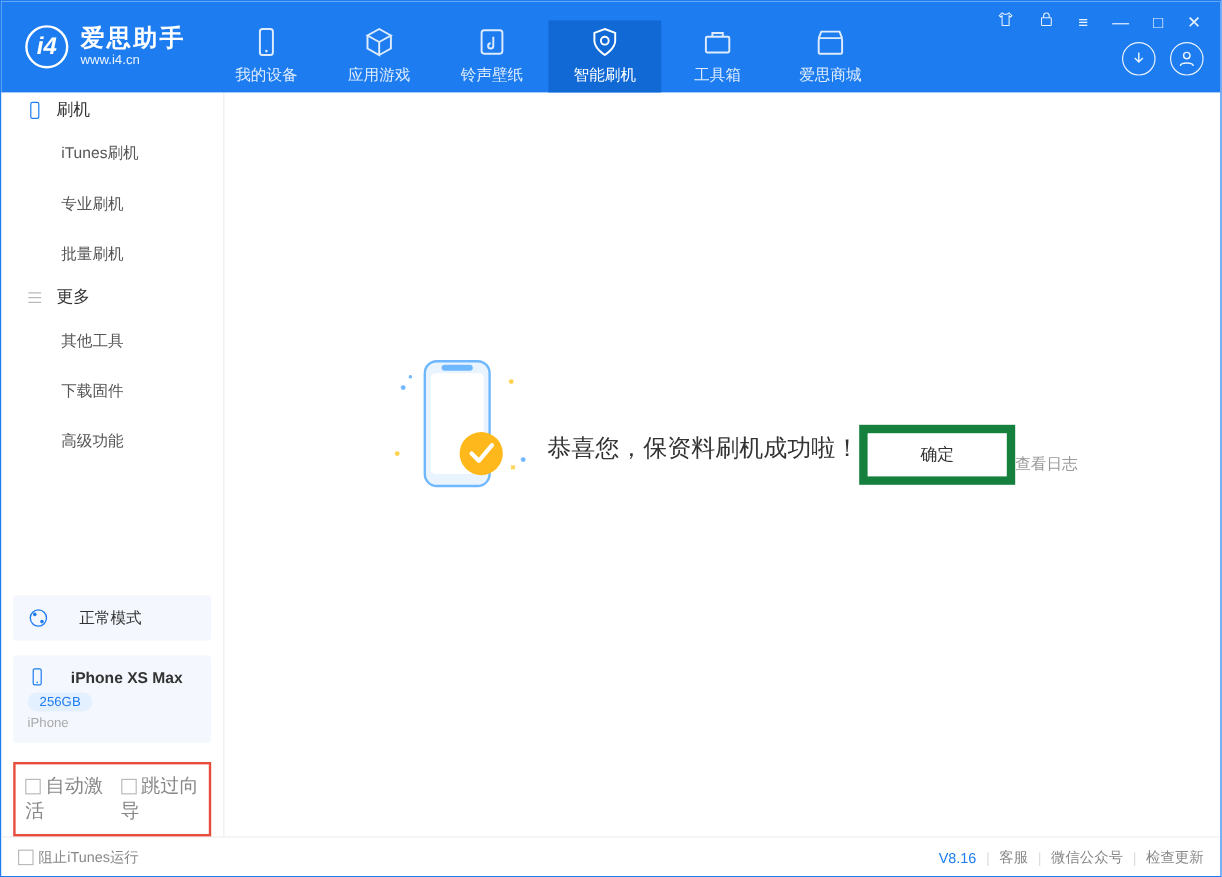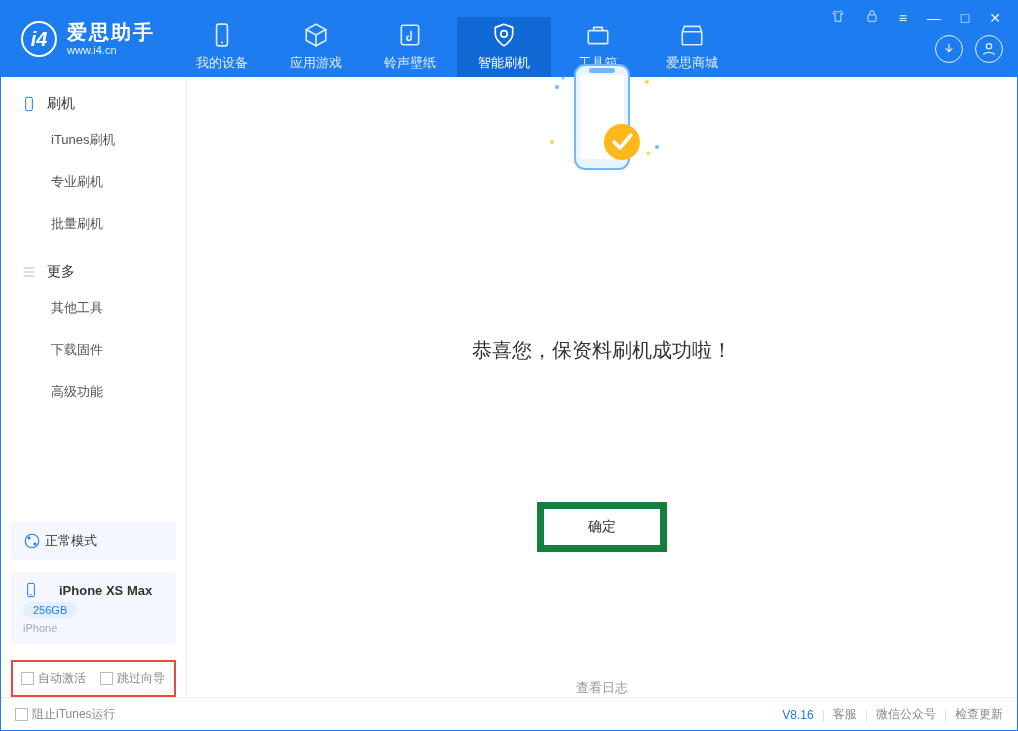--- a/index.html
+++ b/index.html
@@ -14,32 +14,32 @@
 .nav-tab { width: 94px; display: flex; flex-direction: column; align-items: center; justify-content: center; cursor: pointer; gap: 6px; opacity: 0.85; margin-top: 16px; }
 .nav-tab-active { background: #1169d6; opacity: 1; }
 .nav-tab svg { width: 26px; height: 26px; }
 .nav-tab-label { font-size: 13px; }
 .titlebar-icons { position: absolute; right: 10px; top: 6px; display: flex; gap: 8px; align-items: center; }
 .titlebar-icons span { cursor: pointer; font-size: 14px; color: #fff; opacity: 0.9; padding: 2px 6px; }
 .titlebar-circles { position: absolute; right: 14px; bottom: 14px; display: flex; gap: 12px; }
 .titlebar-circles span { width: 28px; height: 28px; border: 1.5px solid #fff; border-radius: 50%; display: flex; align-items: center; justify-content: center; cursor: pointer; opacity: 0.9; }
 .body-area { display: flex; height: 620px; }
 .sidebar { width: 186px; border-right: 1px solid #eee; display: flex; flex-direction: column; }
-.sb-section { padding: 18px 20px 6px 20px; display: flex; align-items: center; gap: 10px; font-size: 14px; color: #333; }
+.sb-section { padding: 6px 20px 6px 20px; display: flex; align-items: center; gap: 10px; font-size: 14px; color: #333; }
 .sb-item { padding: 12px 0 12px 50px; font-size: 13px; color: #555; cursor: pointer; }
 .sb-item-active { color: #1d7cf0; }
 .sb-spacer { flex: 1; }
-.device-box { margin: 6px 10px; background: #f4f8fe; border-radius: 3px; padding: 10px 12px; display: flex; align-items: center; gap: 4px; font-size: 13px; color: #333; }
+.device-box { margin: 6px 10px; background: #f4f8fe; border-radius: 3px; padding: 10px 12px; display: flex; align-items: center; gap: 25px; font-size: 13px; color: #333; }
 .device-box2 { margin: 6px 10px 10px 10px; background: #f4f8fe; border-radius: 3px; padding: 10px 12px; }
 .device-name { font-size: 13px; color: #333; font-weight: bold; margin-bottom: 4px; display: flex; align-items: center; gap: 20px; }
 .badge-pill { display: inline-block; background: #e3f0ff; color: #1d7cf0; font-size: 11px; padding: 2px 10px; border-radius: 10px; }
 .device-sub { font-size: 11px; color: #aaa; margin-top: 4px; }
-.bottom-check { border: 2px solid #e74c3c; margin: 6px 10px 0 10px; padding: 8px 8px; display: flex; gap: 14px; align-items: center; font-size: 12px; color: #888; }
+.bottom-check { border: 2px solid #e74c3c; margin: 6px 10px 0 10px; padding: 8px 8px; display: flex; gap: 14px; align-items: center; font-size: 16px; color: #888; }
 .chk { width: 13px; height: 13px; border: 1px solid #bbb; display: inline-block; vertical-align: middle; margin-right: 4px; }
-.main { flex: 1; display: flex; flex-direction: column; align-items: center; justify-content: space-between; position: relative; }
+.main { flex: 1; display: flex; align-items: center; justify-content: center; position: relative; }
 .success-illus { margin-top: -30px; margin-bottom: 26px; }
 .success-text { font-size: 20px; color: #333; margin-bottom: 28px; }
 .ok-btn { border: 7px solid #15803d; background: #fff; padding: 9px 44px; font-size: 14px; color: #333; cursor: pointer; margin-bottom: 16px; }
 .log-link { color: #999; font-size: 13px; cursor: pointer; }
 .statusbar { height: 34px; border-top: 1px solid #eee; display: flex; align-items: center; padding: 0 14px; font-size: 12px; color: #888; }
 .statusbar .right { margin-left: auto; display: flex; align-items: center; gap: 8px; }
 .divider { color: #ddd; }
 .version { color: #1d7cf0; }
 </style>
 </head>

